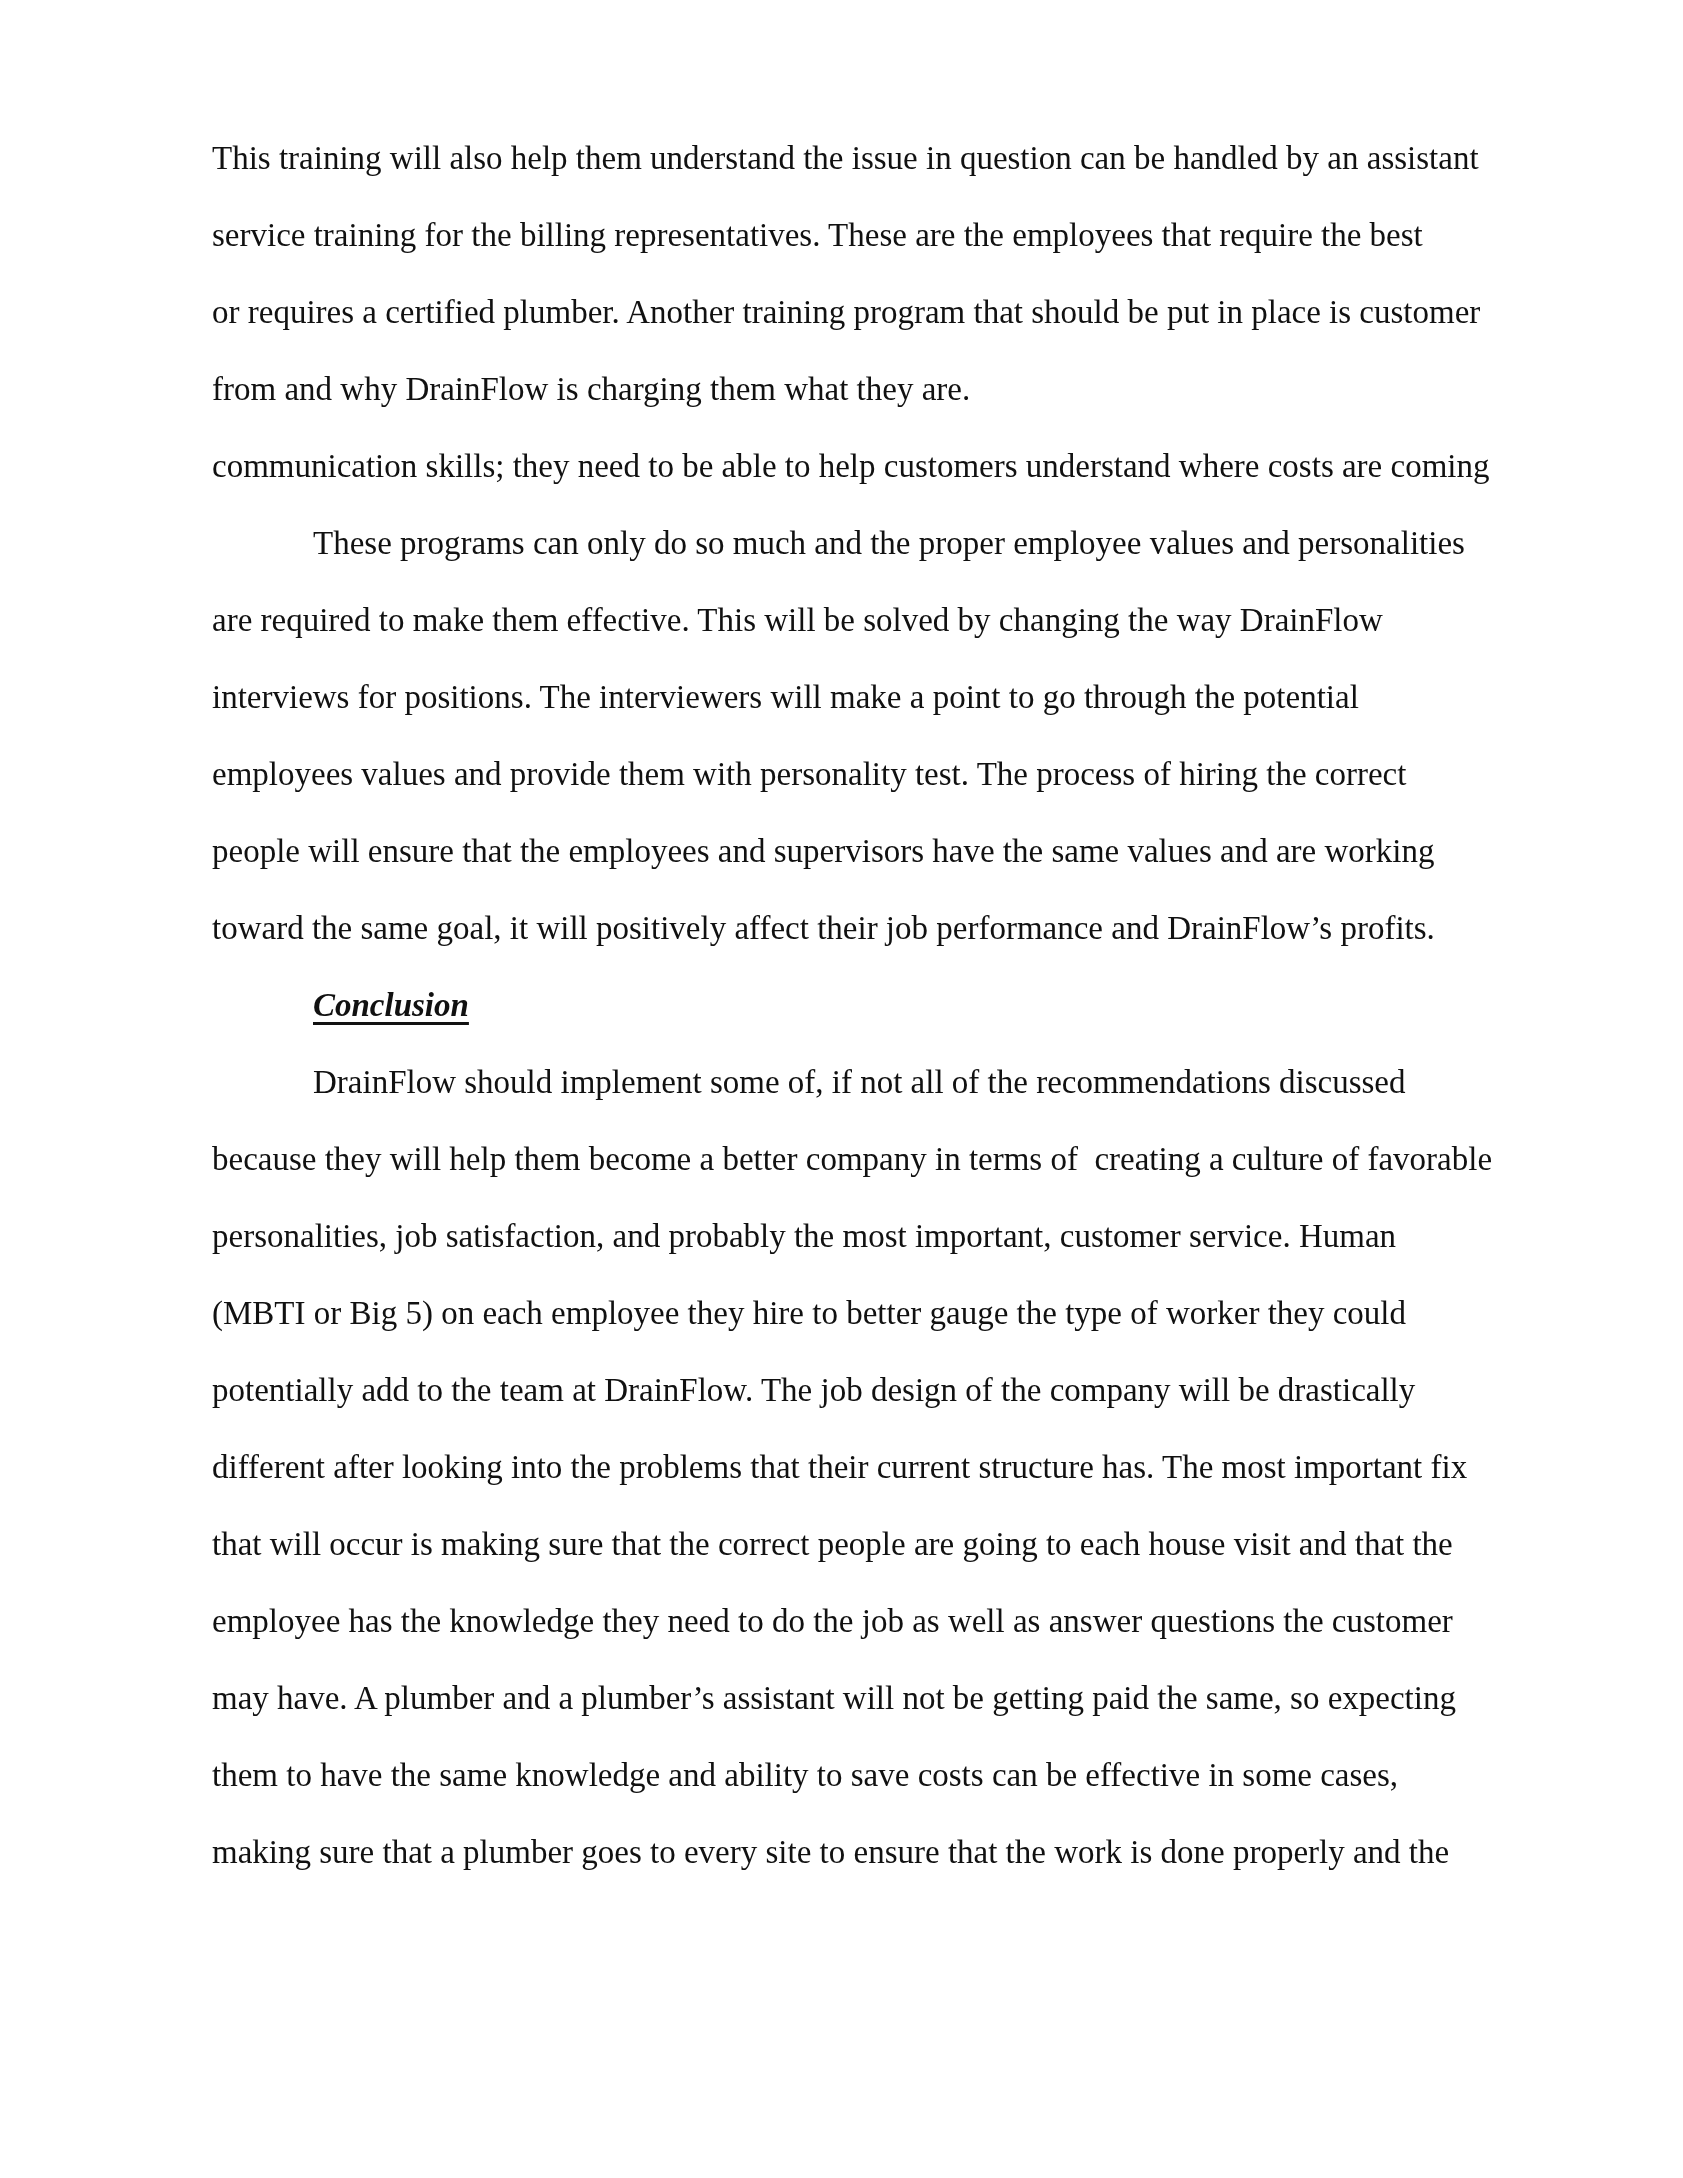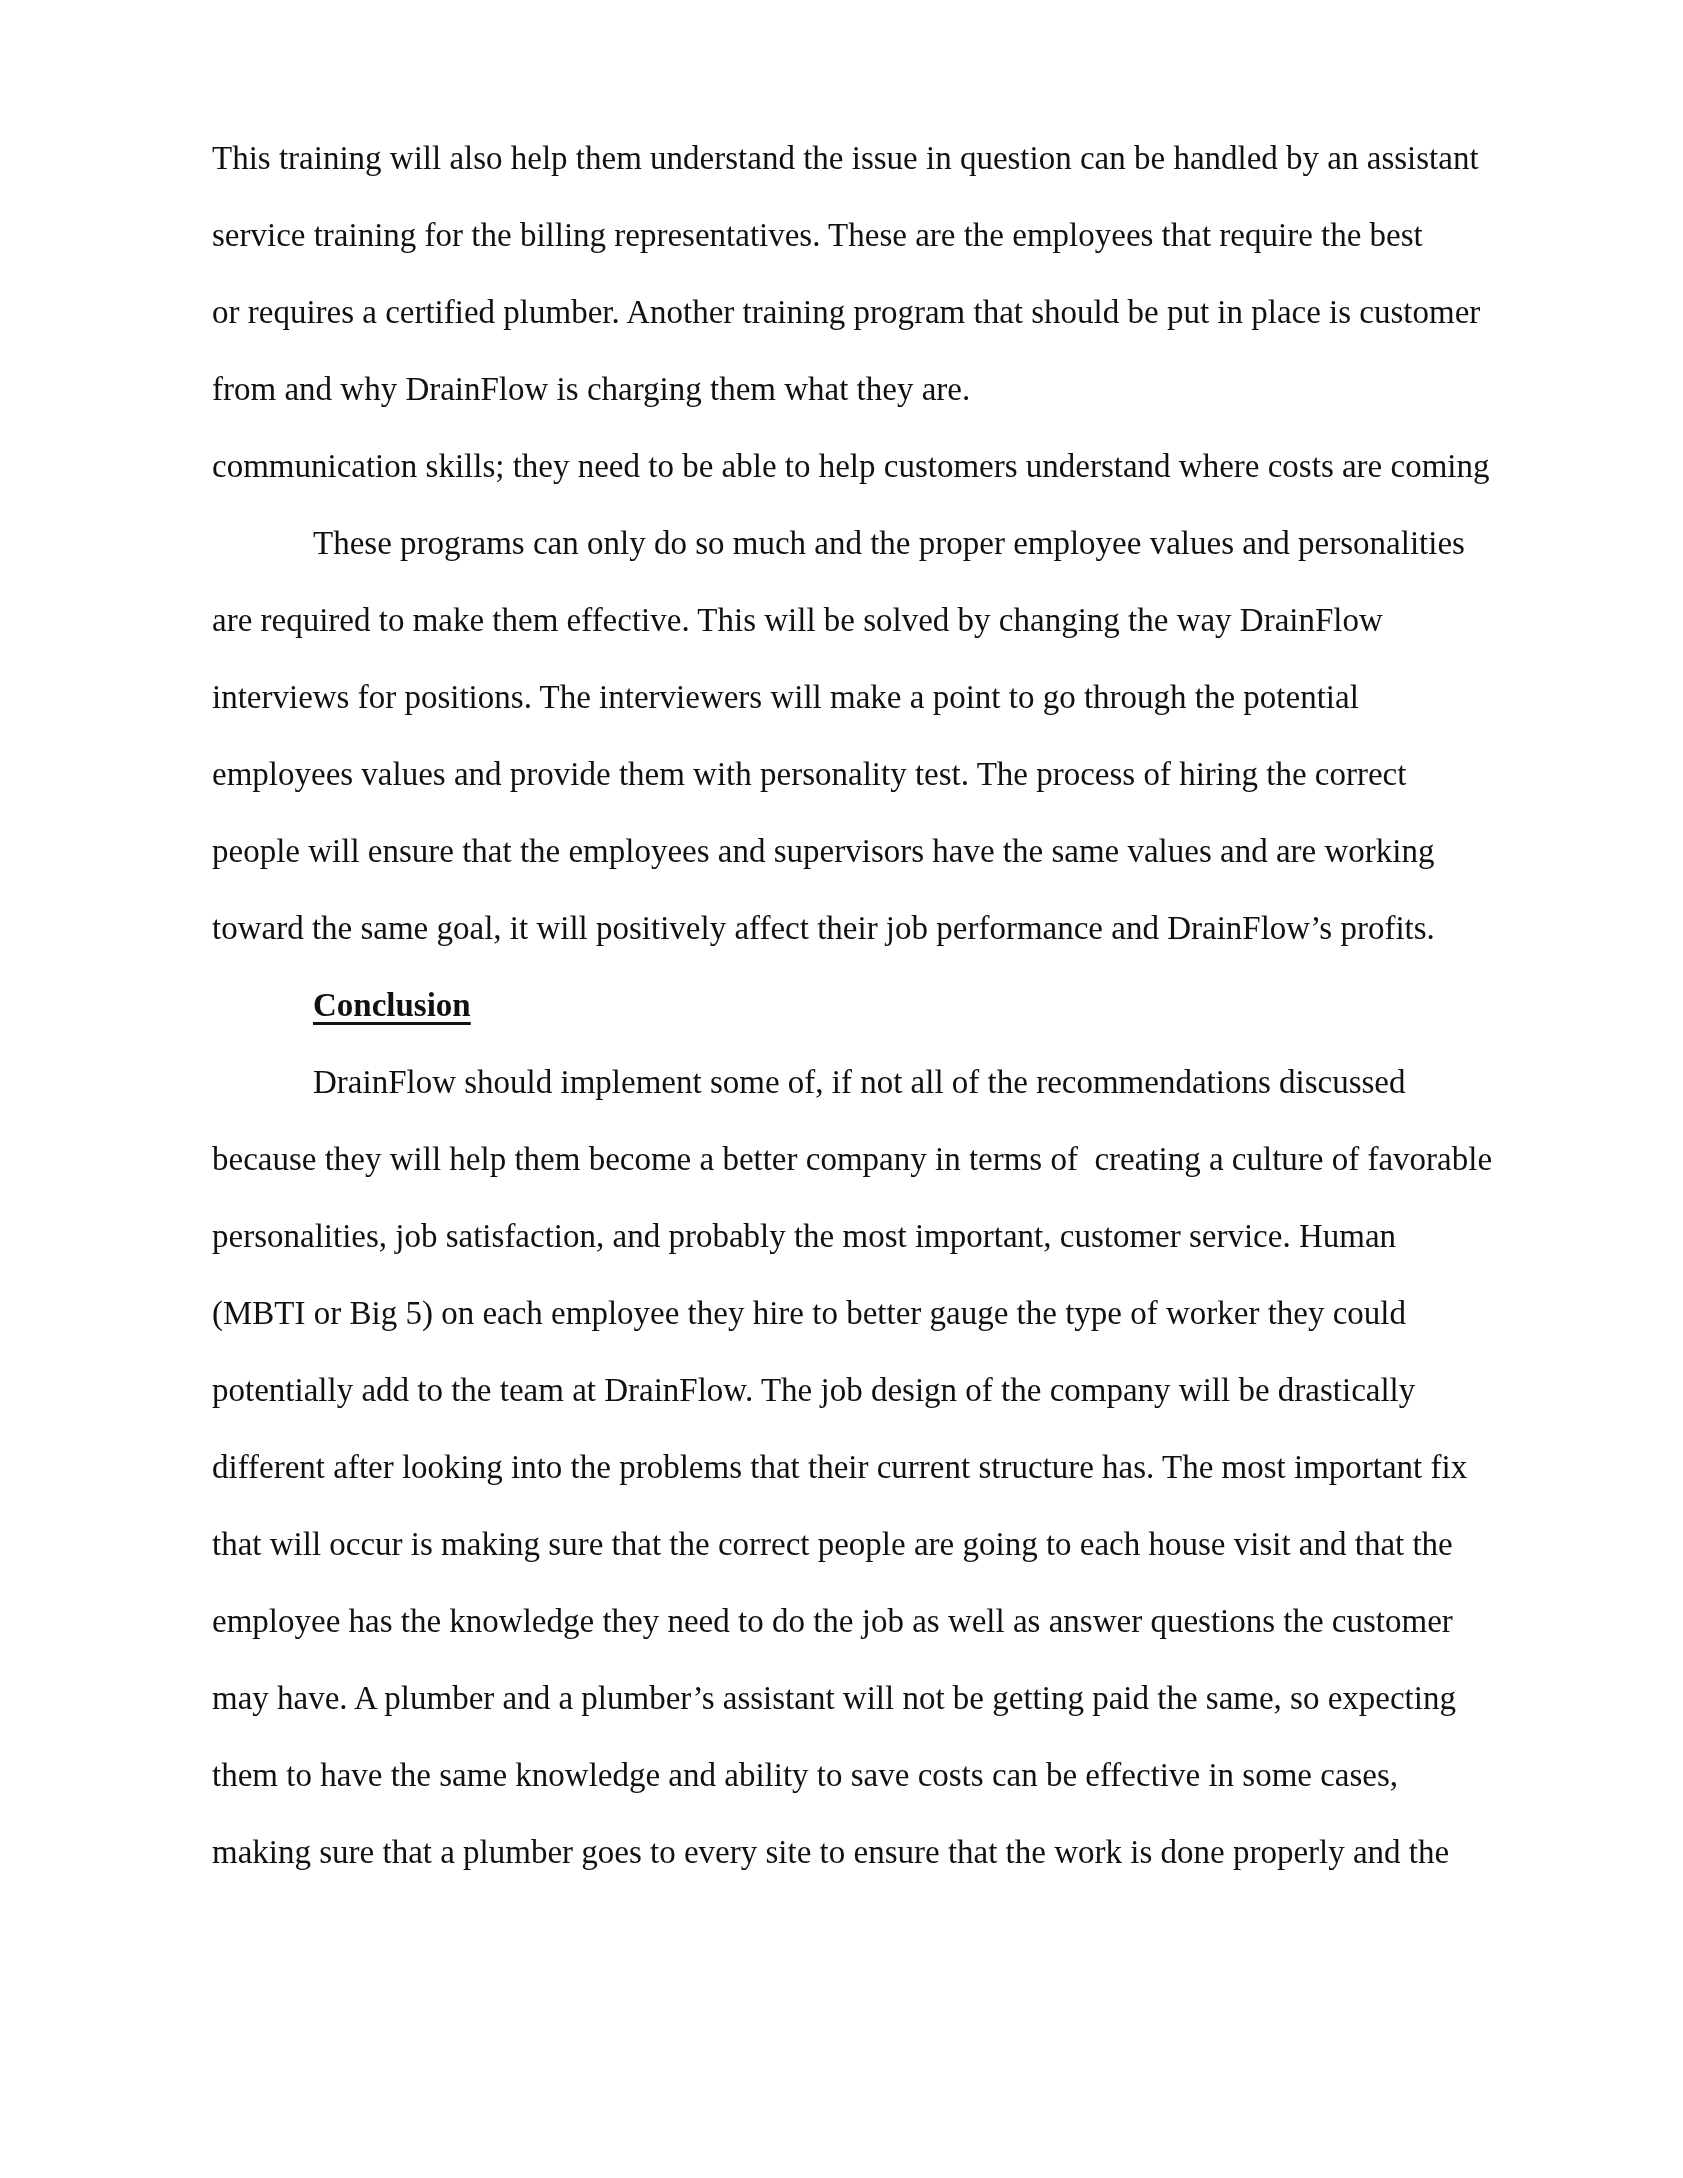--- a/index.html
+++ b/index.html
@@ -35,20 +35,21 @@
     letter-spacing: 0px;
   }
   .line.indent {
     padding-left: 101px;
   }
   .paragraph.heading .line {
     font-weight: bold;
     text-decoration: underline;
     text-decoration-thickness: 3px;
     text-underline-offset: 6px;
+    font-style: italic;
   }
 </style>
 </head>
 <body>
 
 <div class="page">
   <div class="text-block">
       <div class="paragraph body">
         <div class="line">This training will also help them understand the issue in question can be handled by an assistant</div>
         <div class="line">service training for the billing representatives. These are the employees that require the best</div>

